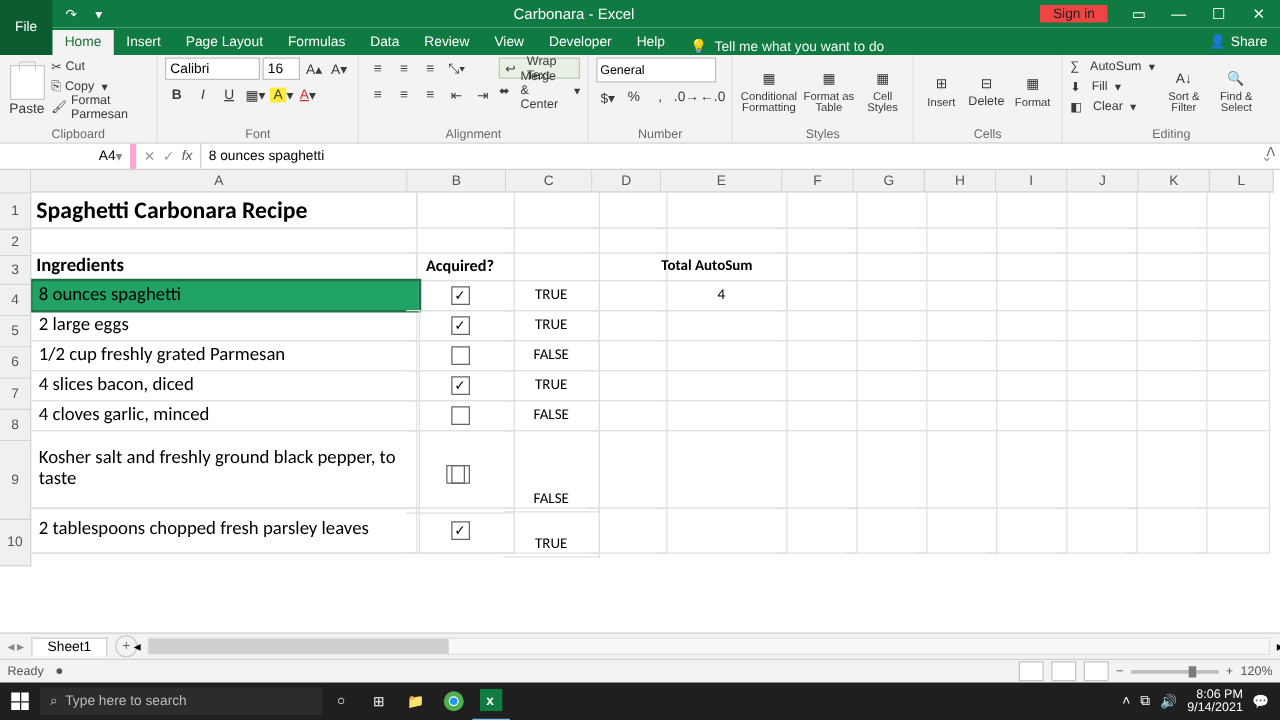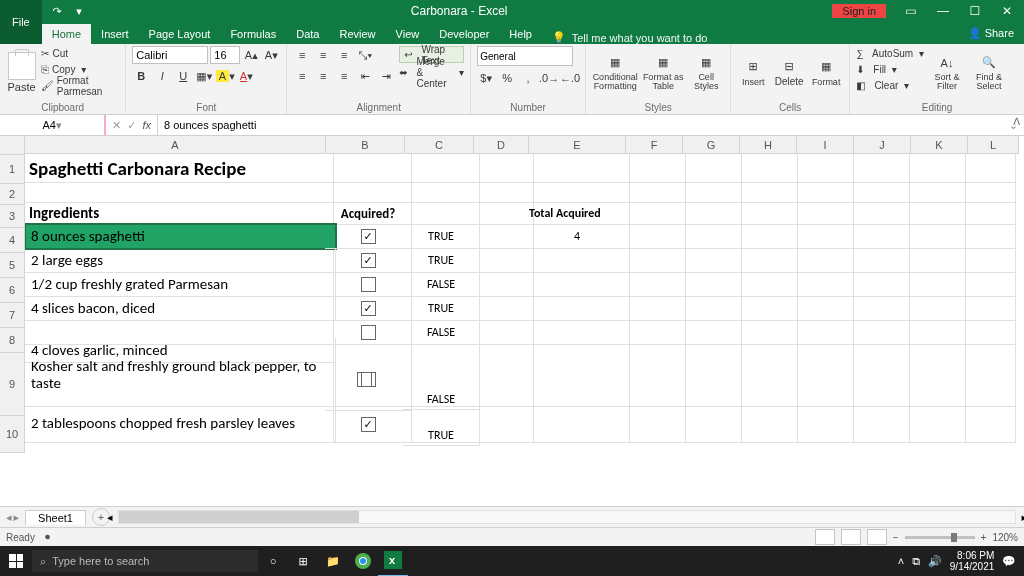--- a/index.html
+++ b/index.html
@@ -26,21 +26,21 @@
 .mini{font-size:10px;display:flex;align-items:center;gap:3px;height:15px}
 .clip-icon{width:26px;height:26px;background:#fff;border:1px solid #c8c8c8;position:relative}
 .clip-icon::before{content:"";position:absolute;top:-4px;left:6px;width:12px;height:6px;border:1px solid #c8c8c8;border-bottom:none;border-radius:2px 2px 0 0}
 .font-select{display:flex;gap:2px}
 .font-select input{height:16px;font-size:11px;border:1px solid #c0c0c0;background:#fff;padding:0 3px}
 .fname{width:68px}
 .fsize{width:22px}
 .btn-s{width:16px;height:16px;display:inline-flex;align-items:center;justify-content:center;border:1px solid transparent;font-size:11px}
 .ico{width:18px;height:18px;display:inline-flex;align-items:center;justify-content:center}
 .formula-bar{height:20px;background:#fff;border-bottom:1px solid #d0d0d0;display:flex;align-items:center;font-size:11px}
-.name-box{width:92px;border-right:2px solid #f9a8d4;padding:0 6px;height:100%;display:flex;align-items:center;justify-content:center}
+.name-box{width:92px;border-right:5px solid #f9a8d4;padding:0 6px;height:100%;display:flex;align-items:center;justify-content:flex-end}
 .fx-controls{display:flex;align-items:center;gap:6px;padding:0 6px;border-right:1px solid #d0d0d0;height:100%;color:#999}
 .fx-input{flex:1;padding:0 6px}
 .grid-wrap{position:relative;height:370px;display:flex}
 .corner{width:24px;height:18px;background:#f0f0f0;border-right:1px solid #d4d4d4;border-bottom:1px solid #d4d4d4}
 .col-headers{display:flex;height:18px}
 .colh{background:#f0f0f0;border-right:1px solid #d4d4d4;border-bottom:1px solid #d4d4d4;font-size:11px;color:#555;display:flex;align-items:center;justify-content:center}
 .row-headers{display:flex;flex-direction:column}
 .rowh{width:24px;background:#f0f0f0;border-right:1px solid #d4d4d4;border-bottom:1px solid #d4d4d4;font-size:11px;color:#555;display:flex;align-items:center;justify-content:center}
 .cells{position:relative}
 .cell{position:absolute;border-right:1px solid #e0e0e0;border-bottom:1px solid #e0e0e0;display:flex;align-items:center;padding:0 4px;font-size:15px;font-family:Calibri,Arial,sans-serif}
@@ -413,21 +413,21 @@
         <div class="cell" style="left: 596px; top: 252px; width: 56px; height: 36px;"></div>
         <div class="cell" style="left: 652px; top: 252px; width: 56px; height: 36px;"></div>
         <div class="cell" style="left: 708px; top: 252px; width: 56px; height: 36px;"></div>
         <div class="cell" style="left: 764px; top: 252px; width: 56px; height: 36px;"></div>
         <div class="cell" style="left: 820px; top: 252px; width: 56px; height: 36px;"></div>
         <div class="cell" style="left: 876px; top: 252px; width: 56px; height: 36px;"></div>
         <div class="cell" style="left: 932px; top: 252px; width: 50px; height: 36px;"></div>
         <div class="cell hdr" style="left: 0px; top: 0px; width: 300px; height: 28px;">Spaghetti Carbonara Recipe</div>
         <div class="cell subhdr" style="left: 0px; top: 48px; width: 300px; height: 22px;">Ingredients</div>
         <div class="cell subhdr" style="left: 300px; top: 48px; width: 78px; height: 22px; font-size: 13px; justify-content: center;">Acquired?</div>
-        <div class="cell subhdr" style="left: 500px; top: 48px; width: 96px; height: 22px; font-size: 12px; font-weight: 700;">Total Acquired</div>
+        <div class="cell subhdr" style="left: 500px; top: 48px; width: 96px; height: 22px; font-size: 12px; font-weight: 700;">Total AutoSum</div>
         <div class="cell tiny" style="left: 500px; top: 70px; width: 96px; height: 24px; justify-content: center;">4</div>
         <div class="cell sel" style="left: 0px; top: 70px; width: 300px; height: 24px; padding-left: 6px;">8 ounces spaghetti</div>
         <div class="cell" style="left: 300px; top: 70px; width: 78px; height: 24px; justify-content: center; align-items: center;">
           <div class="cb">✓</div>
         </div>
         <div class="cell tiny" style="left: 378px; top: 70px; width: 68px; height: 24px; justify-content: center; align-items: center;">TRUE</div>
         <div class="cell" style="left: 0px; top: 94px; width: 300px; height: 24px; padding-left: 6px;">2 large eggs</div>
         <div class="cell" style="left: 300px; top: 94px; width: 78px; height: 24px; justify-content: center; align-items: center;">
           <div class="cb">✓</div>
         </div>
@@ -435,21 +435,21 @@
         <div class="cell" style="left: 0px; top: 118px; width: 300px; height: 24px; padding-left: 6px;">1/2 cup freshly grated Parmesan</div>
         <div class="cell" style="left: 300px; top: 118px; width: 78px; height: 24px; justify-content: center; align-items: center;">
           <div class="cb"></div>
         </div>
         <div class="cell tiny" style="left: 378px; top: 118px; width: 68px; height: 24px; justify-content: center; align-items: center;">FALSE</div>
         <div class="cell" style="left: 0px; top: 142px; width: 300px; height: 24px; padding-left: 6px;">4 slices bacon, diced</div>
         <div class="cell" style="left: 300px; top: 142px; width: 78px; height: 24px; justify-content: center; align-items: center;">
           <div class="cb">✓</div>
         </div>
         <div class="cell tiny" style="left: 378px; top: 142px; width: 68px; height: 24px; justify-content: center; align-items: center;">TRUE</div>
-        <div class="cell" style="left: 0px; top: 166px; width: 300px; height: 24px; padding-left: 6px; margin-top: 18px;">4 cloves garlic, minced</div>
+        <div class="cell" style="left: 0px; top: 166px; width: 300px; height: 24px; padding-left: 6px;">4 cloves garlic, minced</div>
         <div class="cell" style="left: 300px; top: 166px; width: 78px; height: 24px; justify-content: center; align-items: center;">
           <div class="cb"></div>
         </div>
         <div class="cell tiny" style="left: 378px; top: 166px; width: 68px; height: 24px; justify-content: center; align-items: center;">FALSE</div>
         <div class="cell" style="left: 0px; top: 190px; width: 300px; height: 62px; padding-left: 6px; white-space: normal; line-height: 1.15;">Kosher salt and freshly ground black pepper, to taste</div>
         <div class="cell" style="left: 300px; top: 190px; width: 78px; height: 62px; justify-content: center; align-items: flex-start; padding-top: 4px;">
           <div class="cb"></div>
         </div>
         <div class="cell tiny" style="left: 378px; top: 190px; width: 68px; height: 62px; justify-content: center; align-items: flex-end; padding-bottom: 3px;">FALSE</div>
         <div class="cell" style="left: 0px; top: 252px; width: 300px; height: 36px; padding-left: 6px; white-space: normal; line-height: 1.15; overflow: hidden;">2 tablespoons chopped fresh parsley leaves</div>

